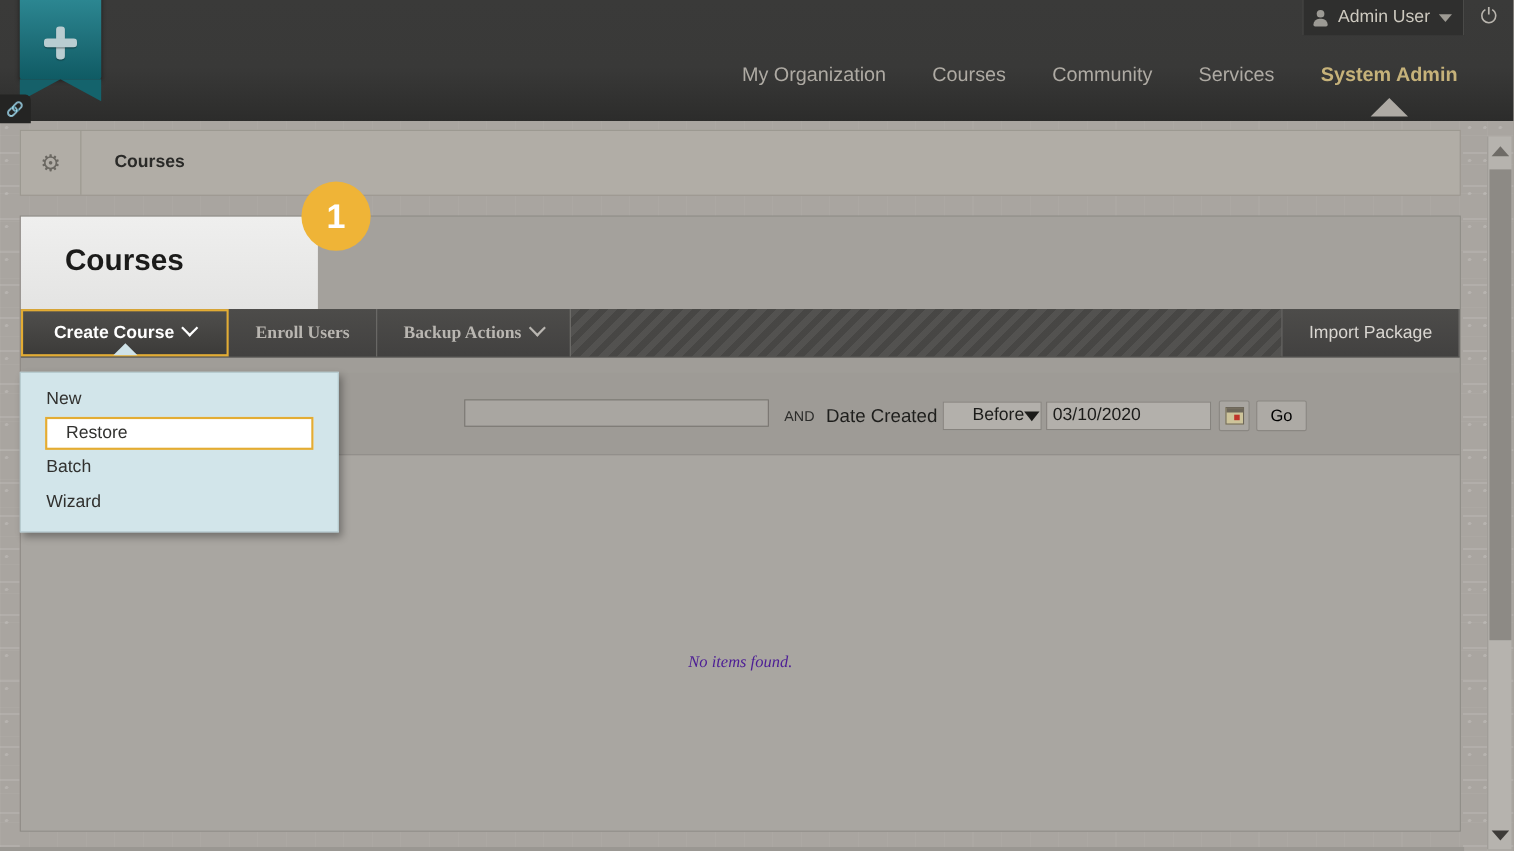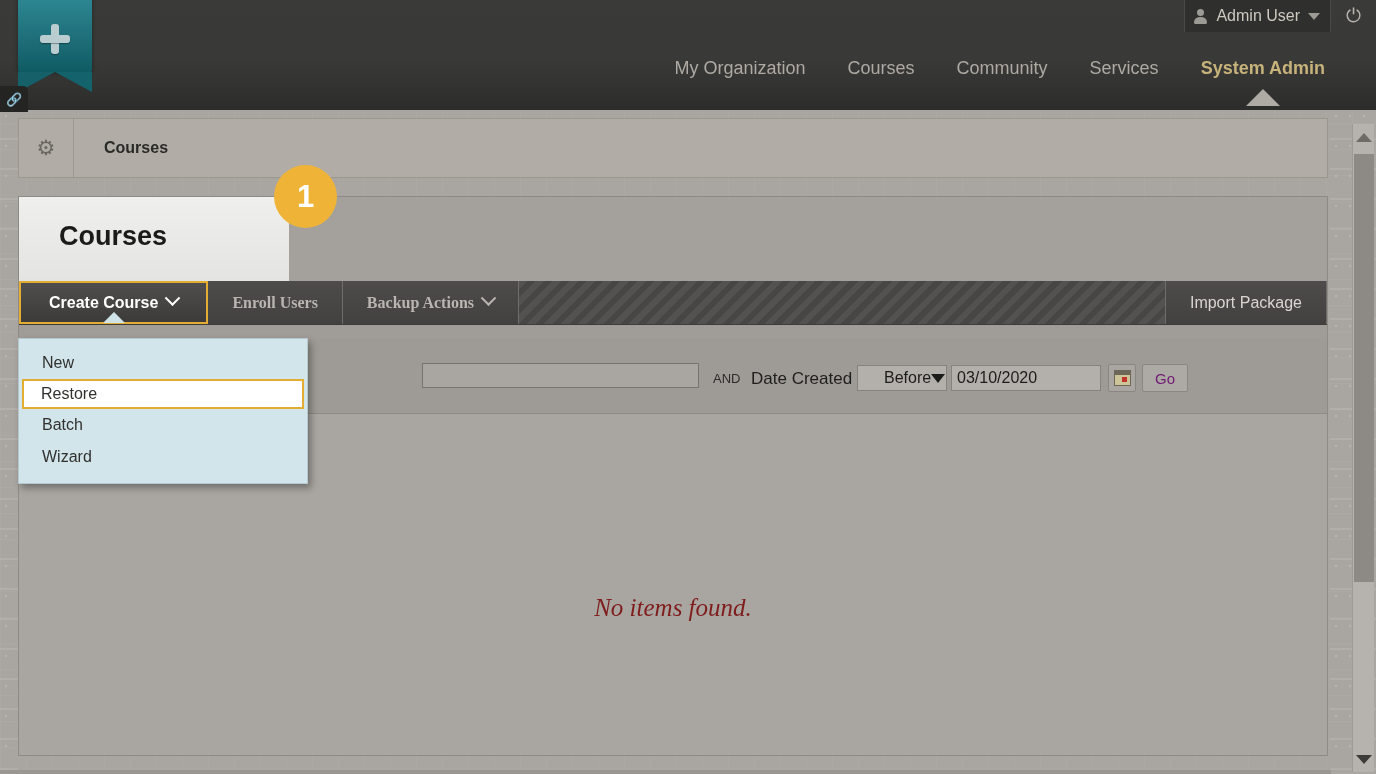--- a/index.html
+++ b/index.html
@@ -224,21 +224,21 @@
     z-index: 35;
   }
   .dd-item {
     height: 32px; display:flex; align-items:center;
     padding-left: 23px; font-size: 16px; color: #31312f;
     cursor: pointer;
   }
   .dd-item.selected {
     background: #ffffff;
     border: 2px solid #e3ac33;
-    margin: 0 3px;
+    margin: 0 22px;
     padding-left: 17px;
     height: 30px;
   }
 
   
   #filter-row {
     position: absolute; left: 0; top: 142px;
     width: 100%; height: 75px;
     background: #9e9b96;
     display: flex; align-items: center;
@@ -276,33 +276,33 @@
     display:flex;align-items:center;justify-content:center; cursor:pointer;
   }
   #cal-glyph { width:17px; height:16px; background:#cdc49a; border:1.5px solid #6d675a; position:relative; }
   #cal-glyph::before { content:""; position:absolute; left:0; top:0; width:100%; height:4px; background:#6d675a; }
   #cal-glyph::after  { content:""; position:absolute; left:7px; top:6px; width:5px; height:5px; background:#c0342a; }
   #go-btn {
     position:absolute; left:1142px; top:364px;
     width:46px; height:28px;
     background:#adaaa5; border:1px solid #8a8782; border-radius:2px;
     display:flex;align-items:center;justify-content:center;
-    font-size:15px; color:#701a75; cursor:pointer;
+    font-size:15px; color:#000000; cursor:pointer;
   }
 
   
   #results {
     position:absolute; left:0; top:217px; width:100%; bottom:0;
     background:#a9a6a1;
   }
   #empty-msg {
     position:absolute; left:0; right:0; top:180px;
     text-align:center;
     font-family:"Liberation Serif", serif; font-style: italic;
-    font-size:25px; color:#7f1d1d;
+    font-size:15px; color:#4c1d95;
   }
 
   
   #scrollbar {
     position:absolute; right:2px; top:124px;
     width: 22px; height: 648px;
     background:#b6b3ae;
     border-left:1px solid #9d9a95;
   }
   .sb-arrow {

